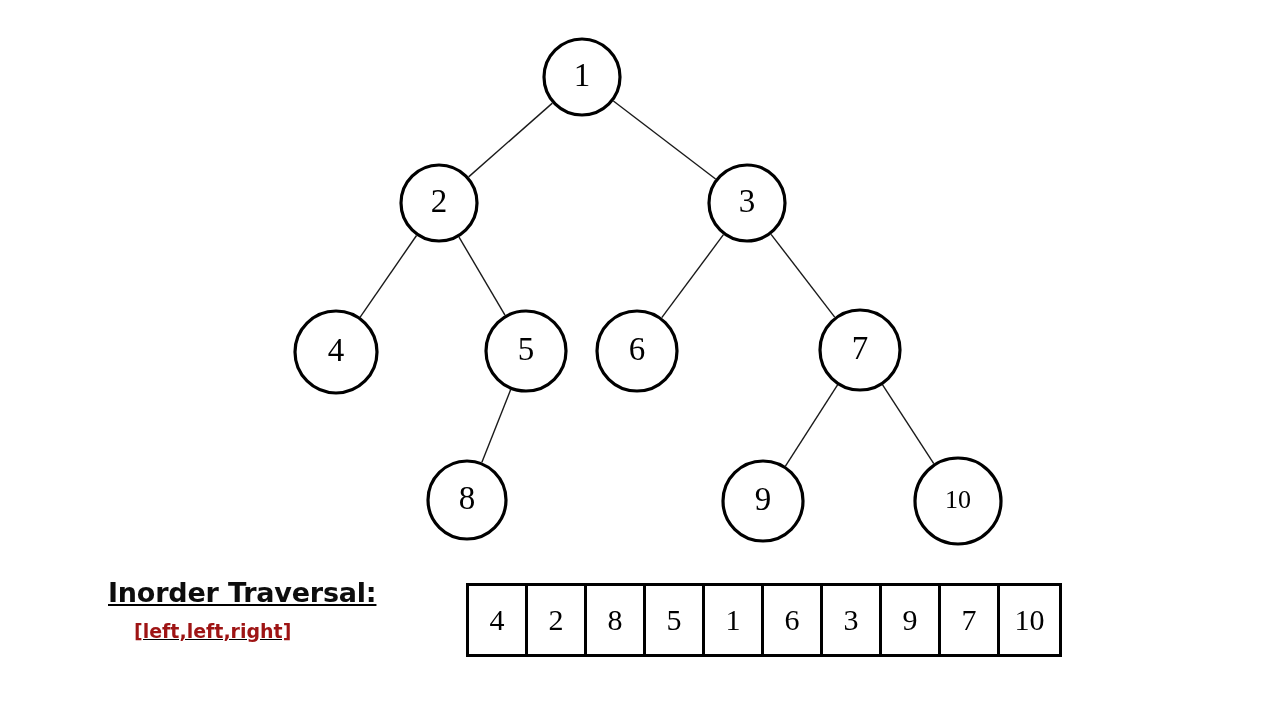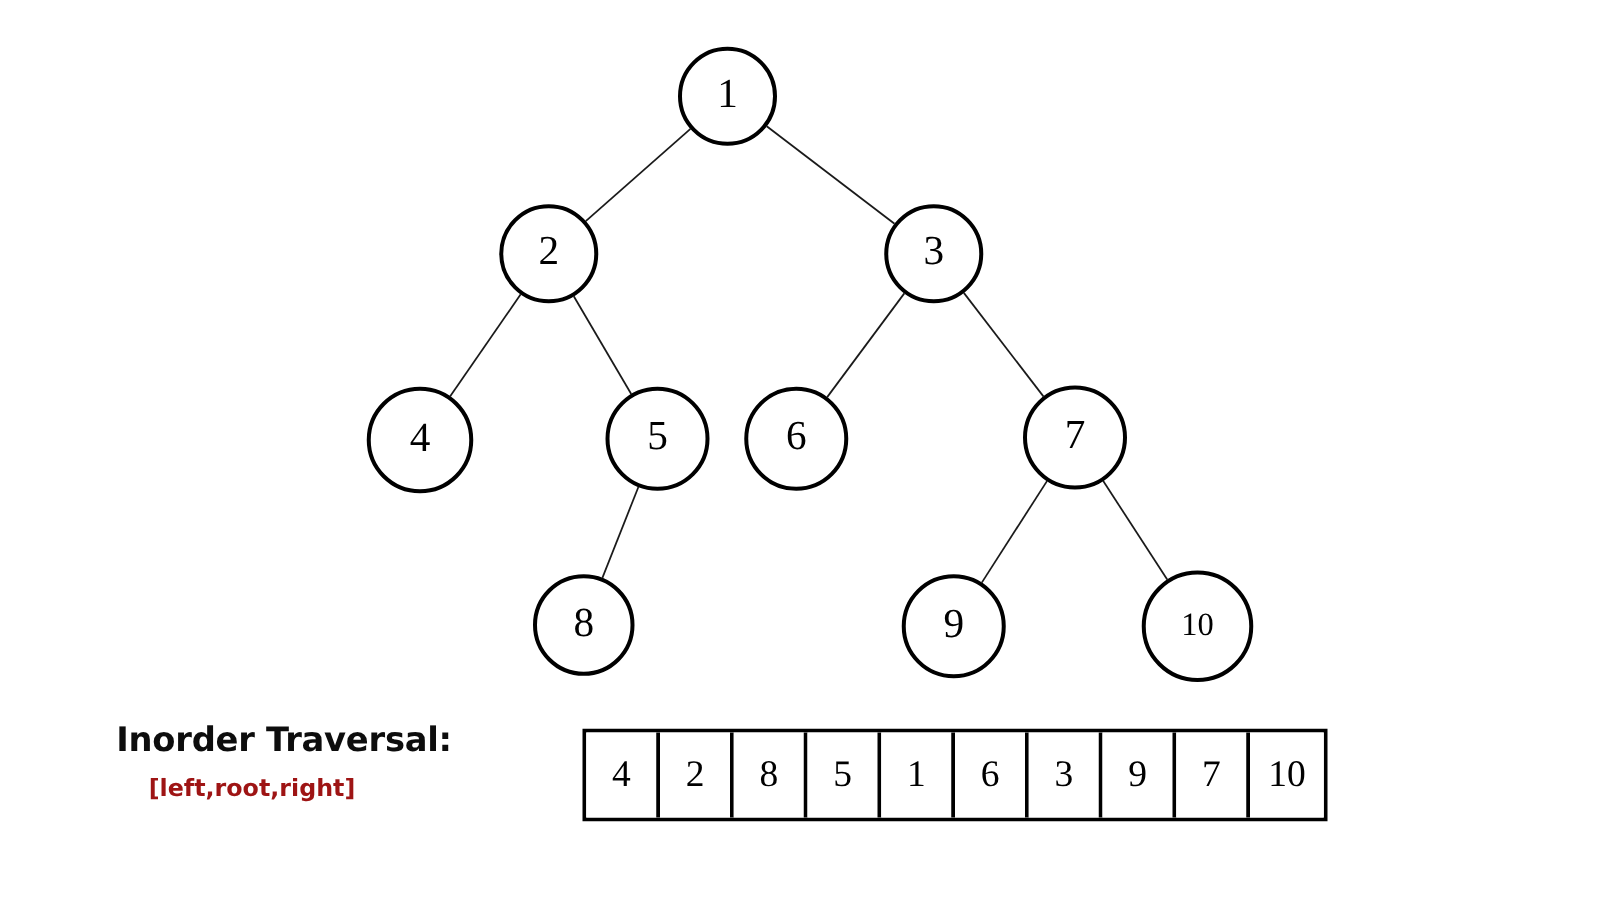--- a/index.html
+++ b/index.html
@@ -48,23 +48,24 @@
     text-anchor: middle;
     dominant-baseline: middle;
   }
   .node-label.small {
     font-size: 26px;
   }
 
   
   #caption {
     position: absolute;
-    left: 93px;
+    left: 108px;
     top: 579px;
     width: 340px;
+    text-decoration: underline;
   }
   #caption-title {
     font-family: "DejaVu Sans", sans-serif;
     font-size: 27px;
     font-weight: 700;
     letter-spacing: -0.2px;
     color: #0d0d0d;
     line-height: 1.05;
     white-space: nowrap;
   }
@@ -161,21 +162,21 @@
         </g>
         <g>
           <circle cx="958" cy="501" r="43" class="node-circle" fill="#ffffff" stroke="#000000"></circle>
           <text x="958" y="502" class="node-label small" fill="#000000">10</text>
         </g>
       </g>
   </svg>
 
   <div id="caption">
     <div id="caption-title">Inorder Traversal:</div>
-    <div id="caption-sub">[left,root,right]</div>
+    <div id="caption-sub">[left,left,right]</div>
   </div>
 
   <div id="traversal-array">
       <div class="array-cell">4</div>
       <div class="array-cell">2</div>
       <div class="array-cell">8</div>
       <div class="array-cell">5</div>
       <div class="array-cell">1</div>
       <div class="array-cell">6</div>
       <div class="array-cell">3</div>

